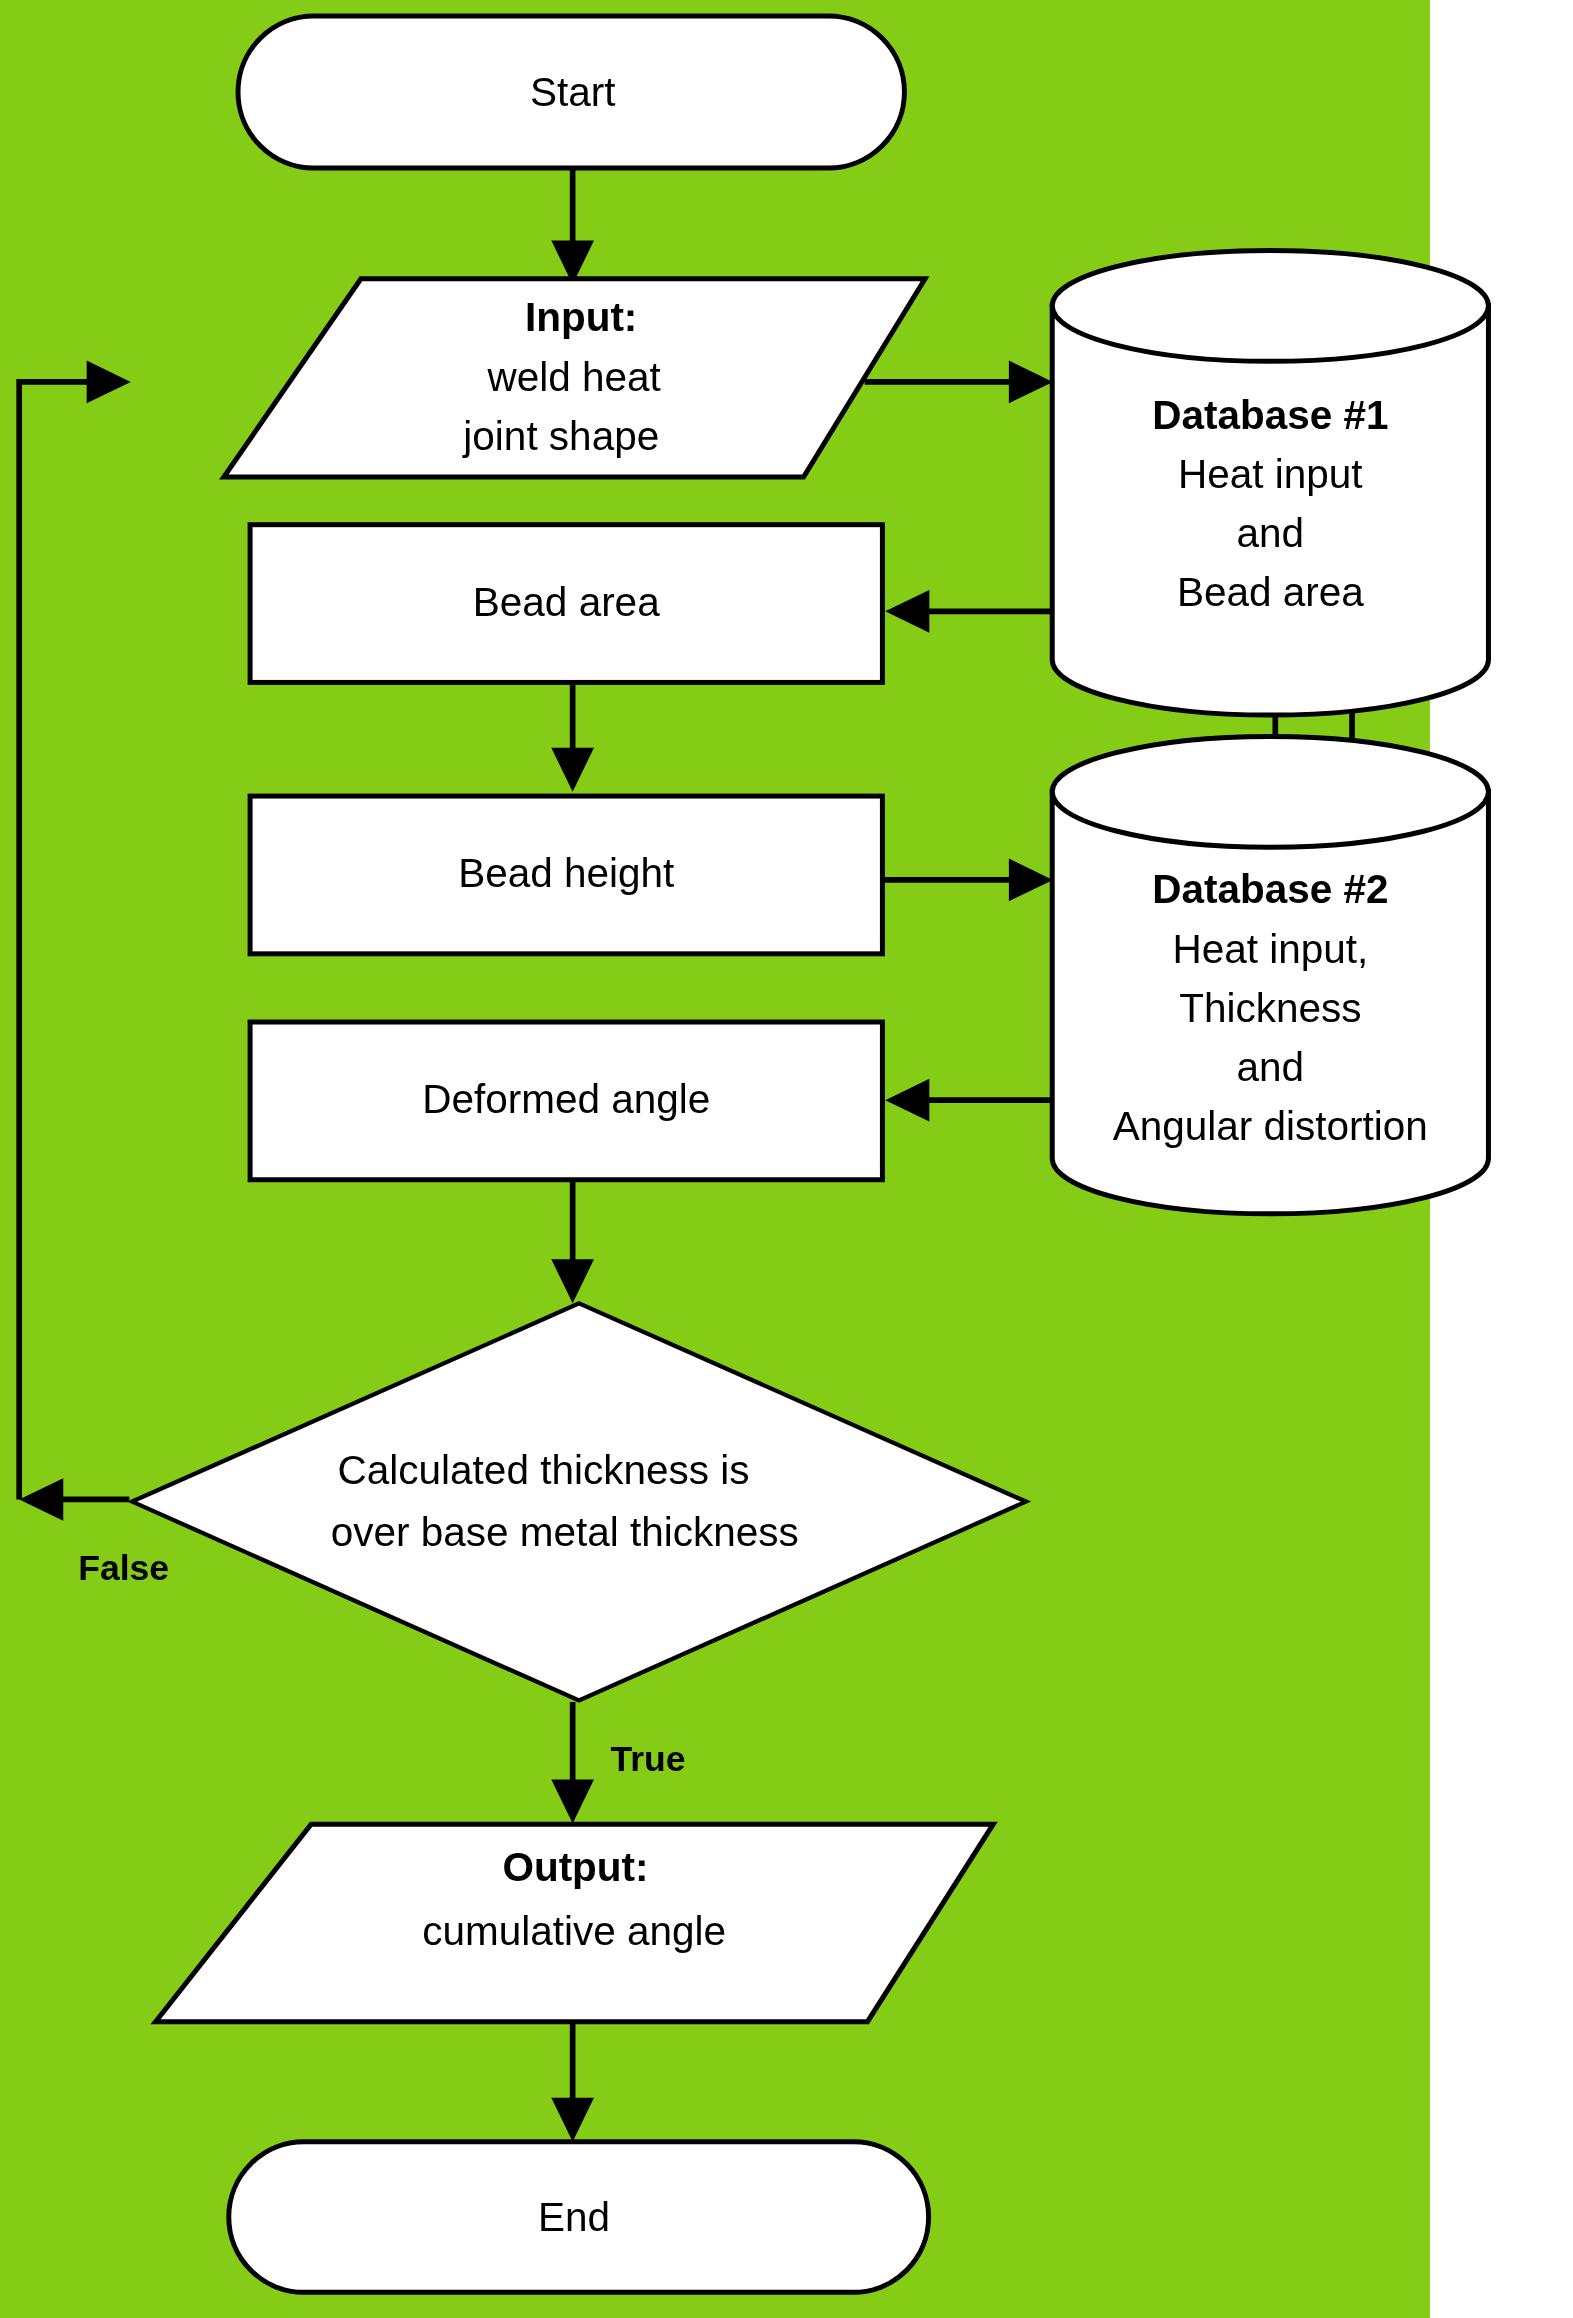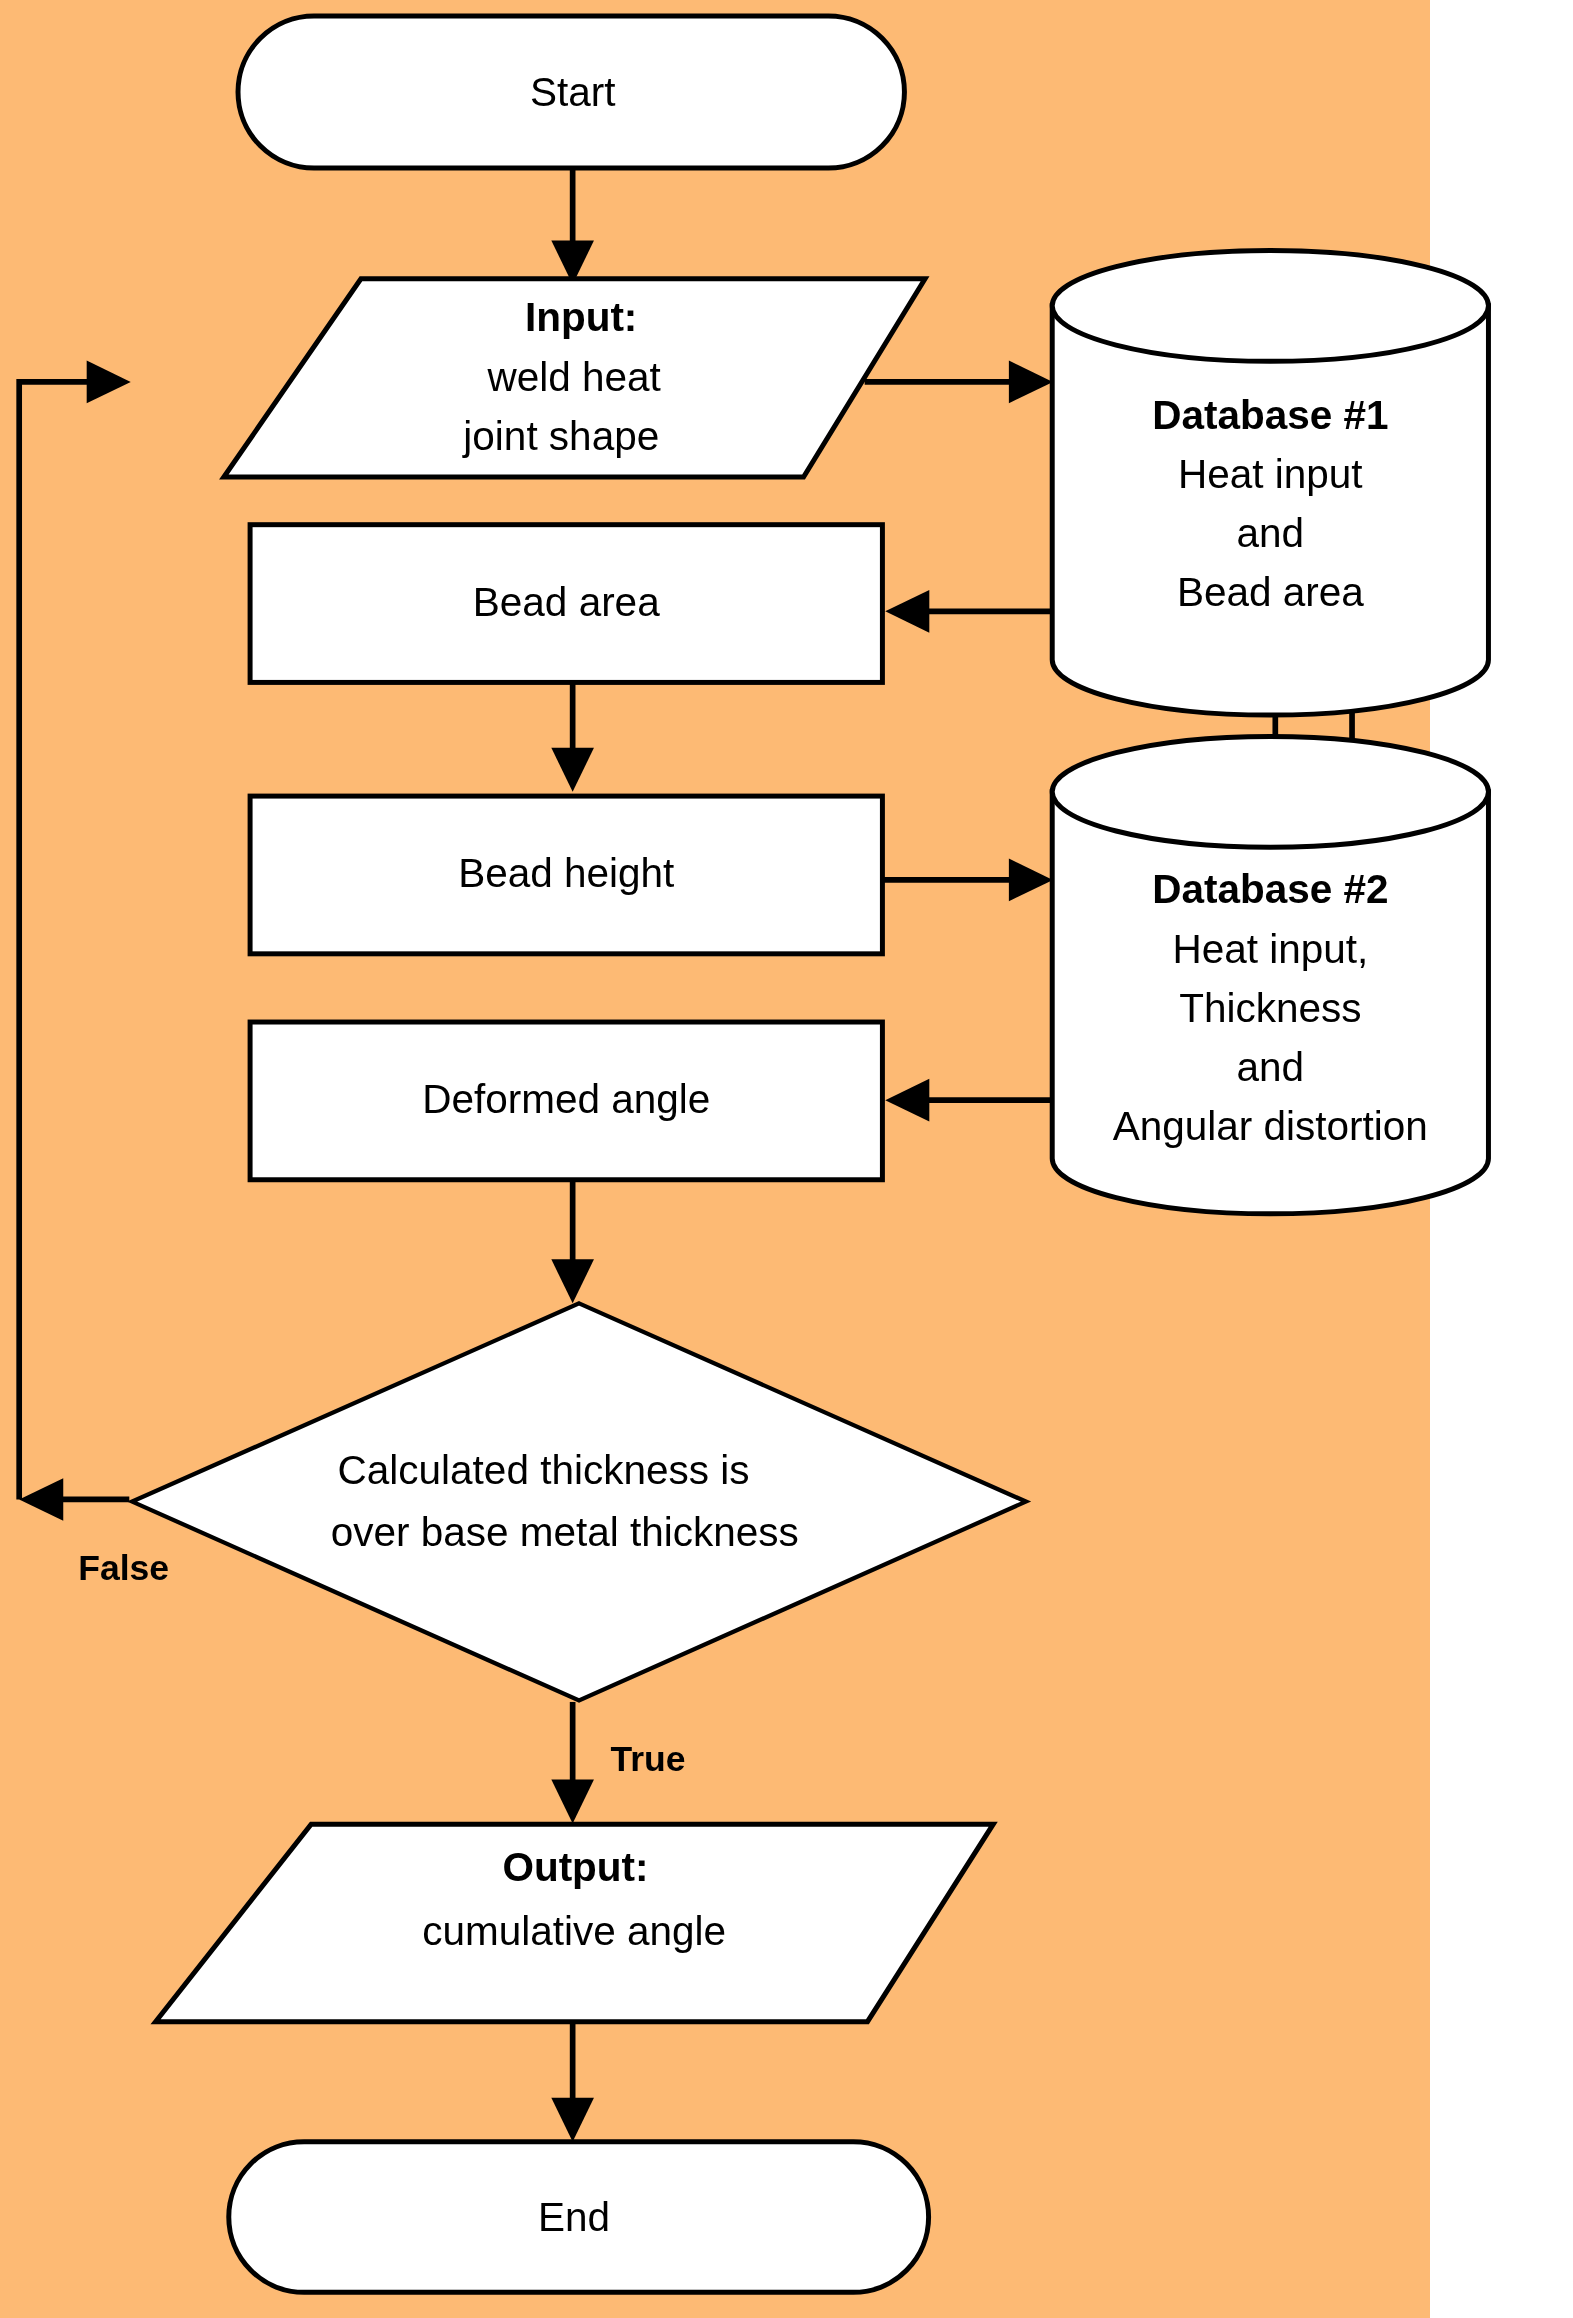--- a/index.html
+++ b/index.html
@@ -10,21 +10,21 @@
   body {
     width: 1573px;
     height: 2319px;
     font-family: "Liberation Sans", sans-serif;
     overflow: hidden;
   }
   #flowchart-root {
     position: relative;
     width: 1430px;
     height: 2319px;
-    background: #fdba74;
+    background: #84cc16;
   }
   svg.fc {
     display: block;
     width: 1573px;
     height: 2319px;
   }
   .shape-stroke {
     fill: #ffffff;
     stroke: #000000;
     stroke-width: 7;

